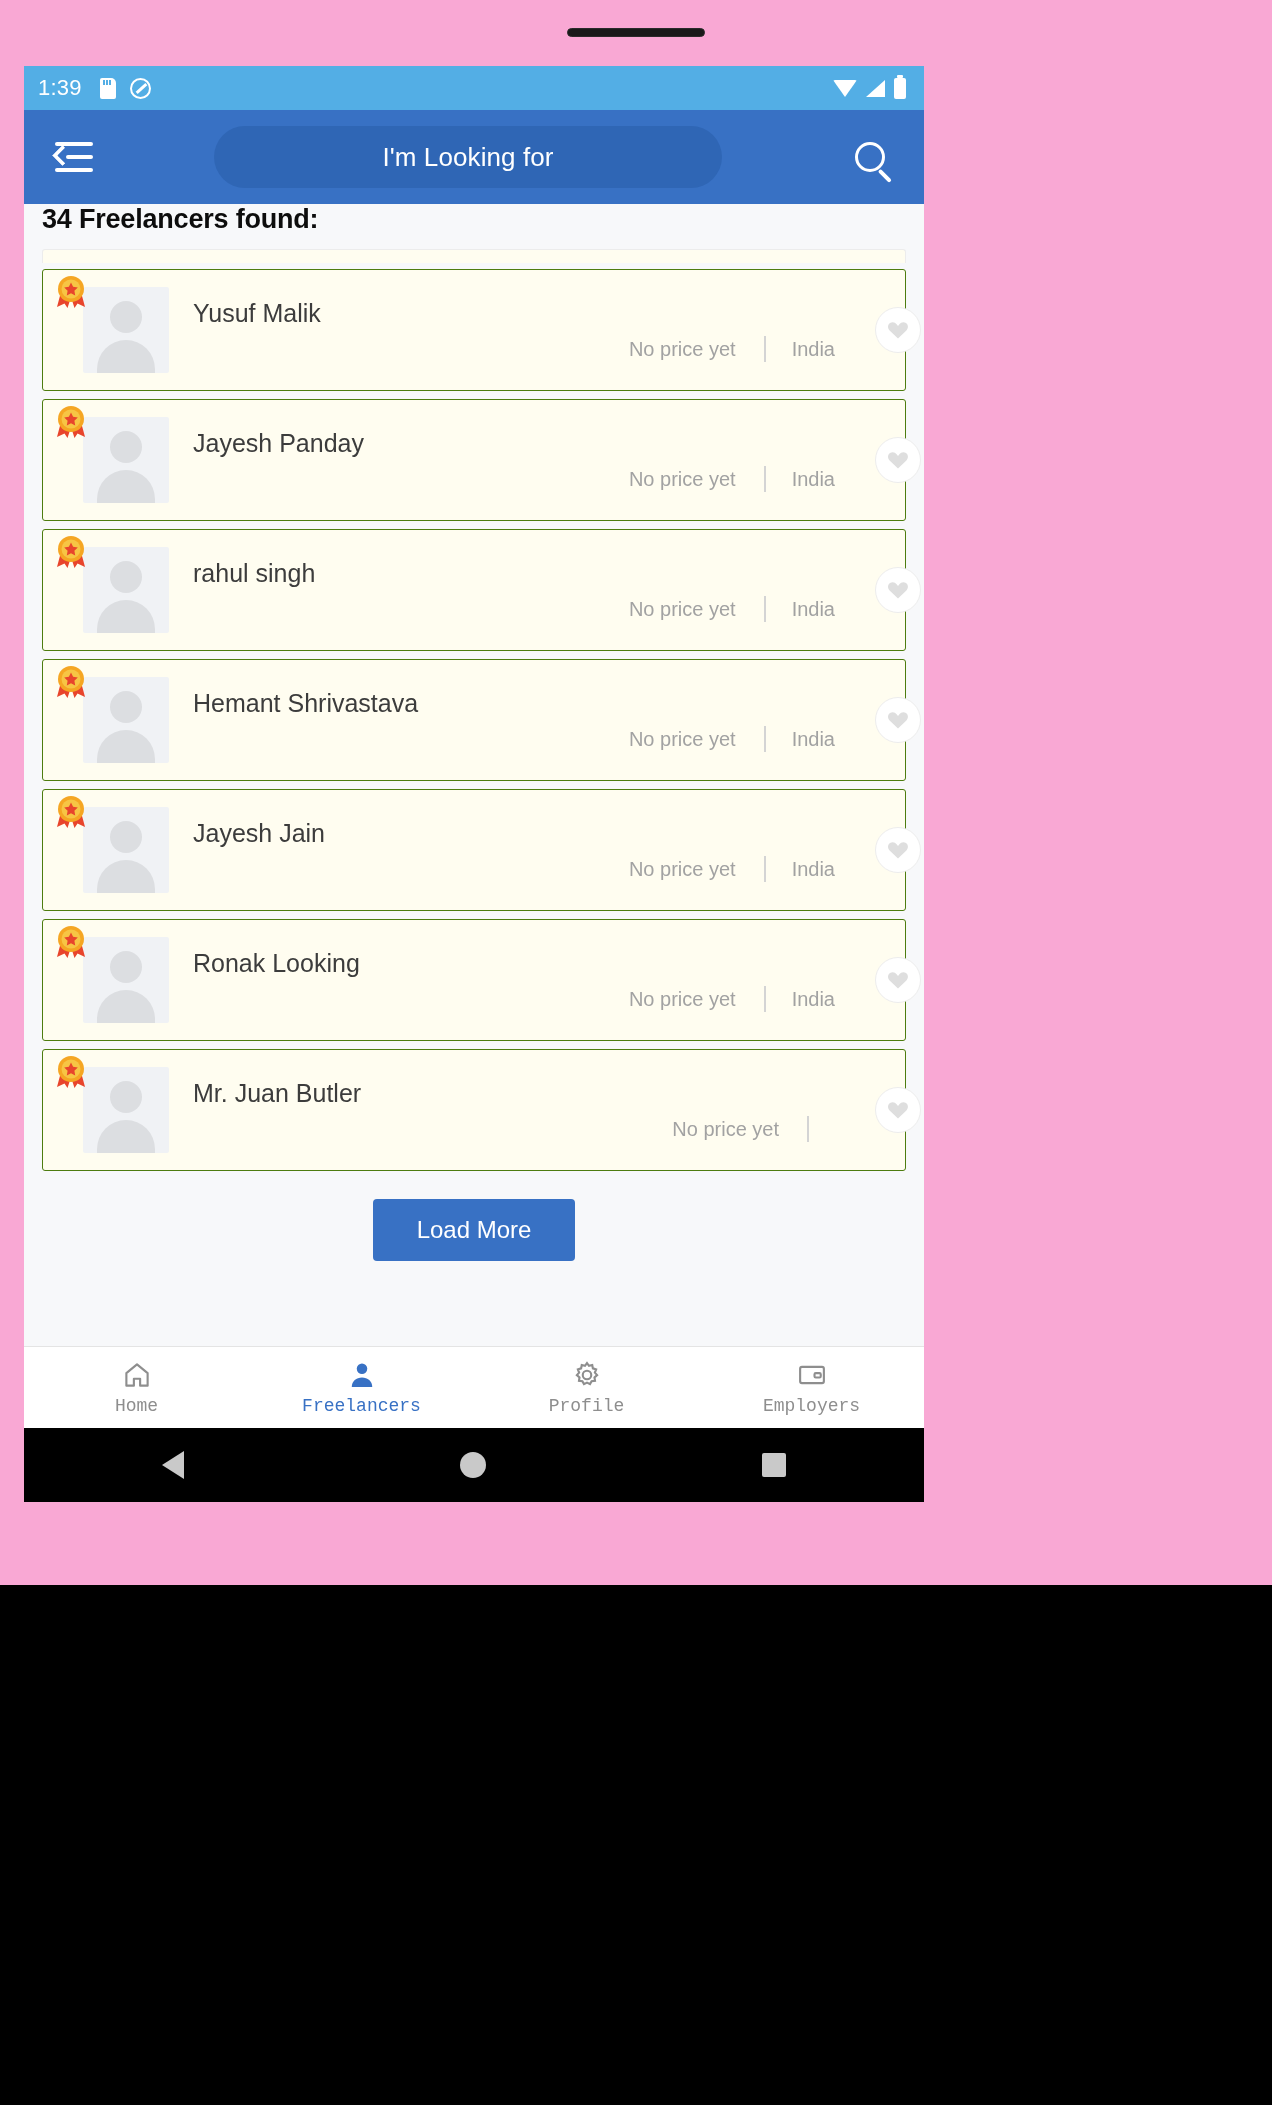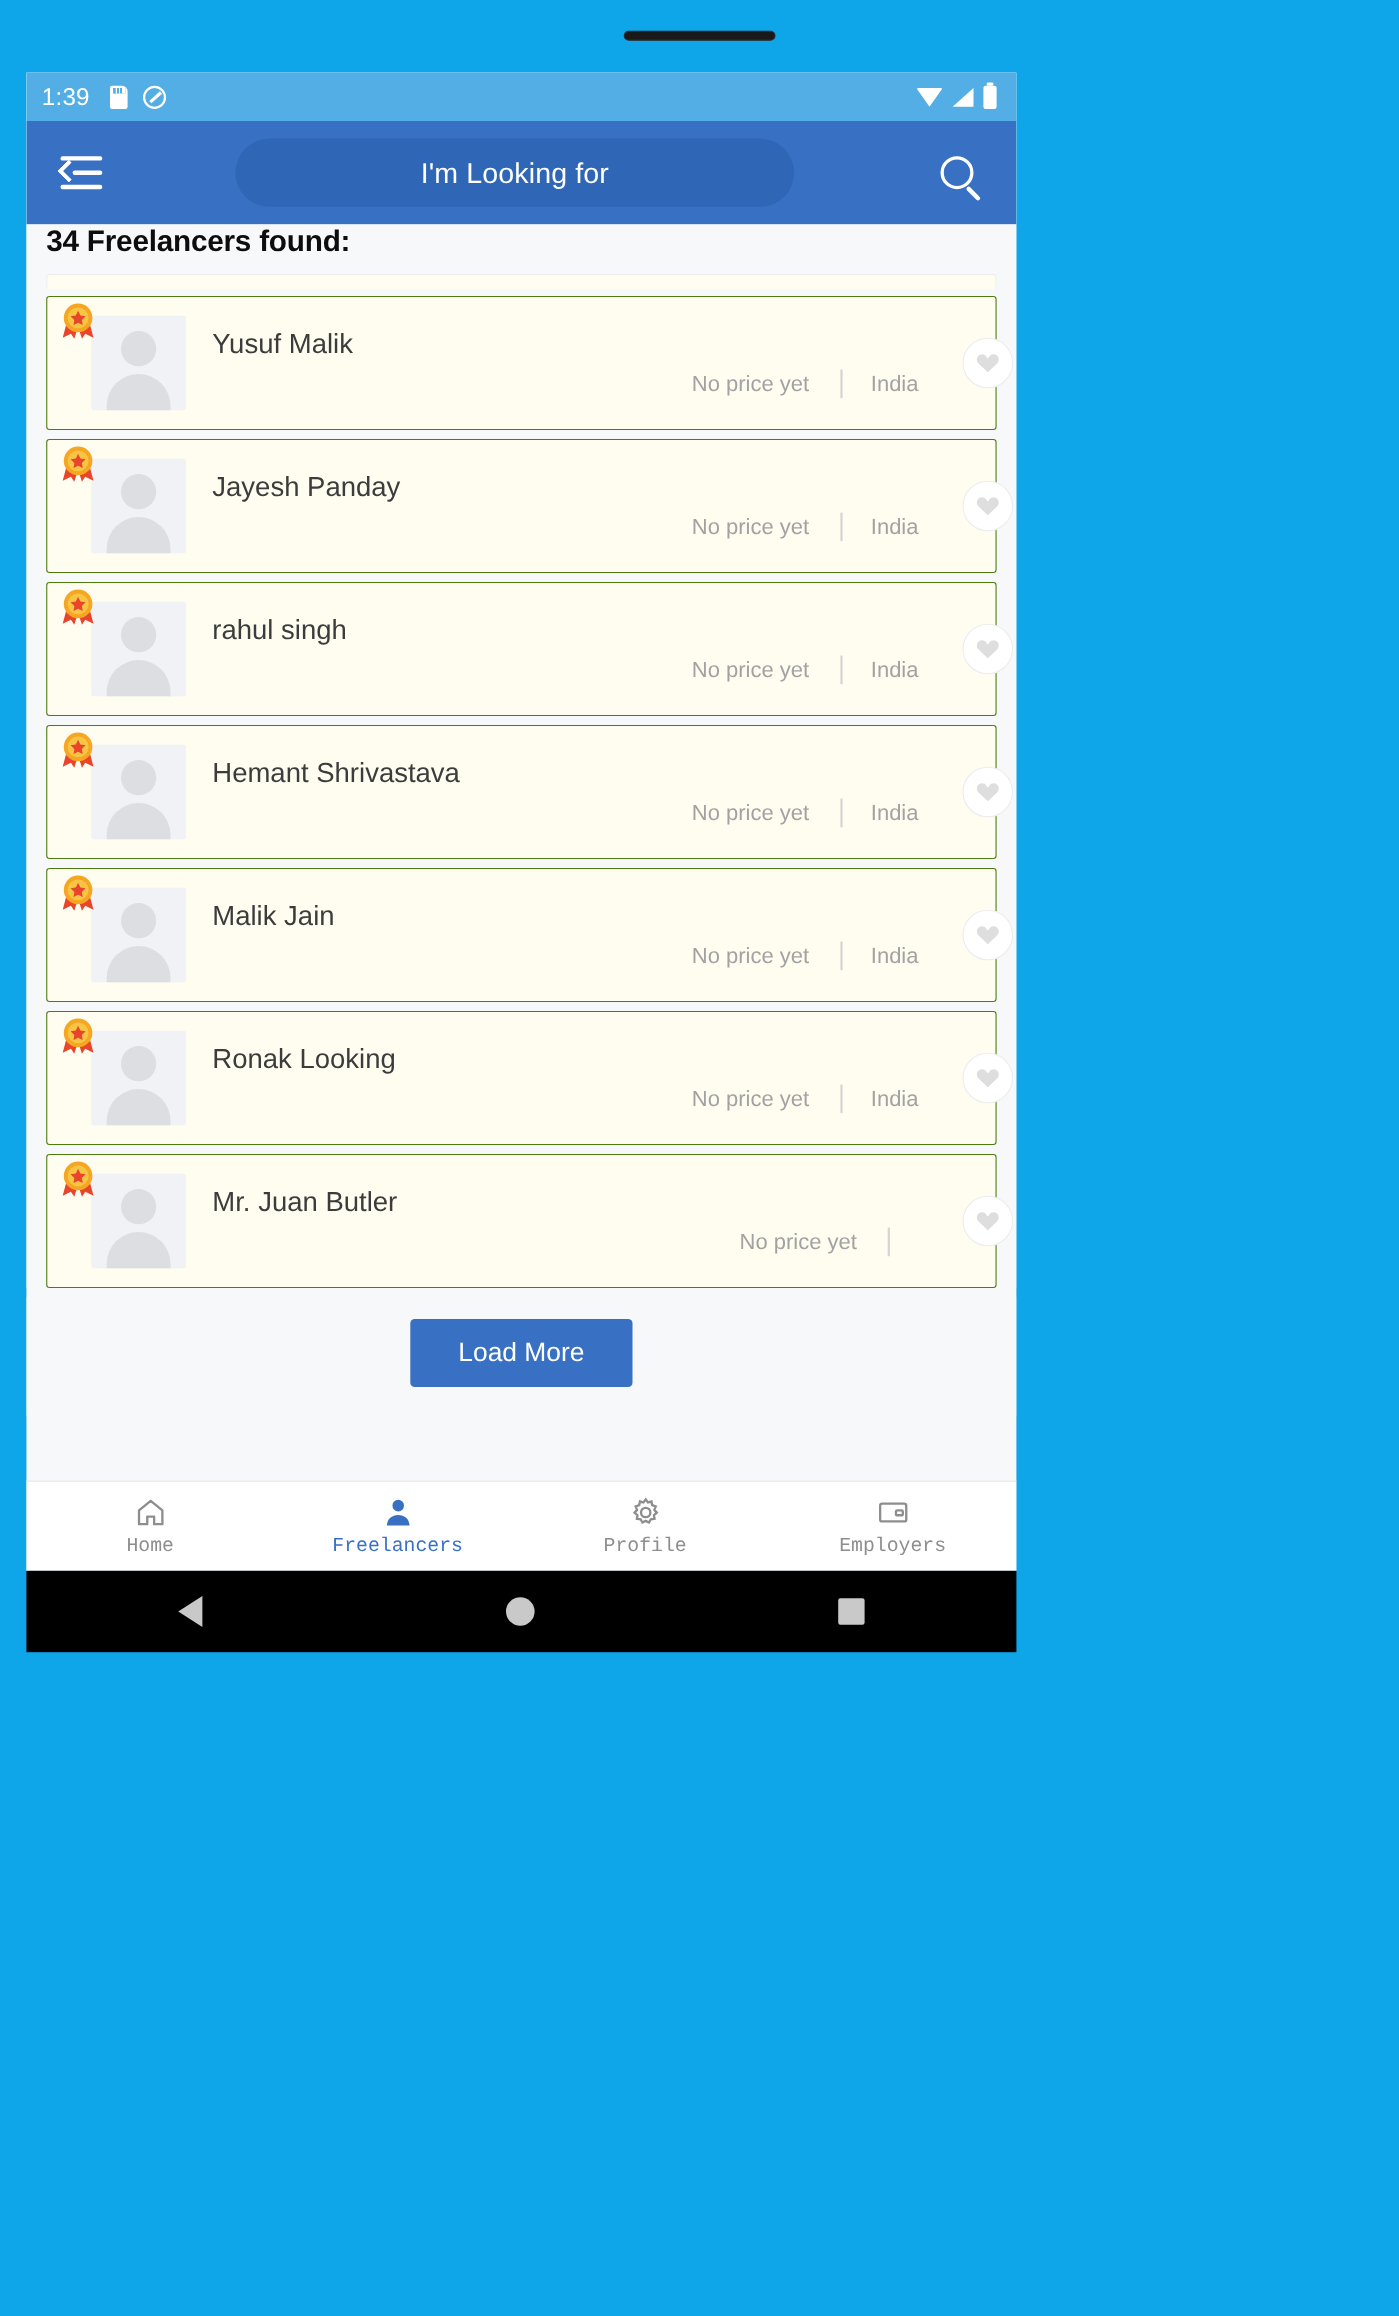--- a/index.html
+++ b/index.html
@@ -9,22 +9,22 @@
     height: 2105px;
     background: #000000;
     font-family: "Liberation Sans", sans-serif;
     overflow: hidden;
   }
 
   
   .device {
     position: relative;
     width: 1272px;
-    height: 2105px;
-    background: #0ea5e9;
+    height: 1585px;
+    background: #f9a8d4;
   }
 
   .speaker-notch {
     position: absolute;
     top: 28px;
     left: 50%;
     transform: translateX(-50%);
     width: 138px;
     height: 9px;
     border-radius: 5px;
@@ -531,21 +531,21 @@
         <div class="card">
           <div class="badge"><svg viewBox="0 0 34 36" width="34" height="36">
               <path d="M7 18 L3 33 L10.5 29.5 L13.5 34 L18 20 Z" fill="#e8452c"></path>
               <path d="M27 18 L31 33 L23.5 29.5 L20.5 34 L16 20 Z" fill="#e8452c"></path>
               <circle cx="17" cy="15" r="13" fill="#f5a623"></circle>
               <circle cx="17" cy="15" r="9.5" fill="#f7c544"></circle>
               <path d="M17 8.5 l2.1 4.3 4.7.7 -3.4 3.3 .8 4.7 -4.2-2.2 -4.2 2.2 .8-4.7 -3.4-3.3 4.7-.7 Z" fill="#e8452c"></path>
             </svg></div>
           <div class="avatar"></div>
           <div class="card-body">
-            <div class="card-name">Malik Jain</div>
+            <div class="card-name">Jayesh Jain</div>
             <div class="card-meta">
               <span class="meta-price">No price yet</span>
               <span class="meta-sep"></span>
               <span class="meta-loc">India</span>
             </div>
           </div>
           <div class="fav-btn">
             <svg class="heart" viewBox="0 0 24 24">
               <path d="M12 20.5 L3.6 12.4 C1.4 10.3 1.6 6.8 4 5 c2.2-1.6 5.2-.9 6.6 1.3 L12 8 l1.4-1.7 C14.8 4.1 17.8 3.4 20 5 c2.4 1.8 2.6 5.3.4 7.4 Z" fill="#dedede"></path>
             </svg>

